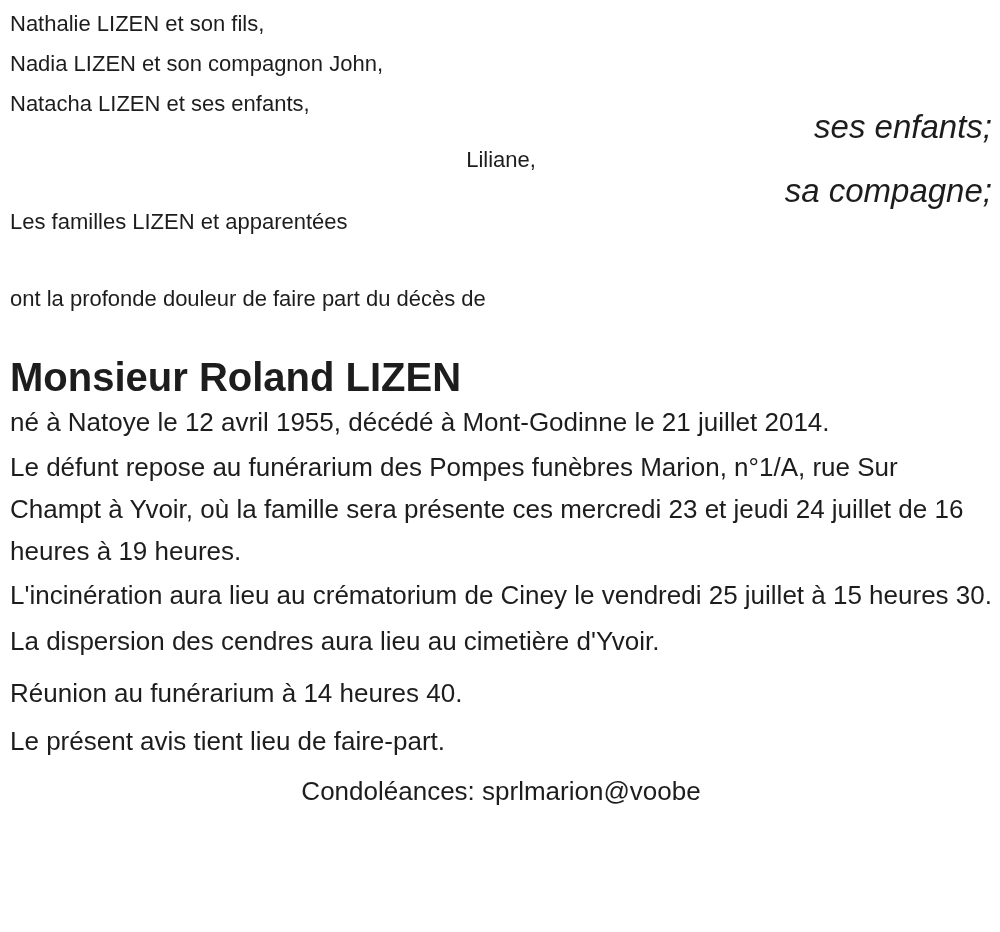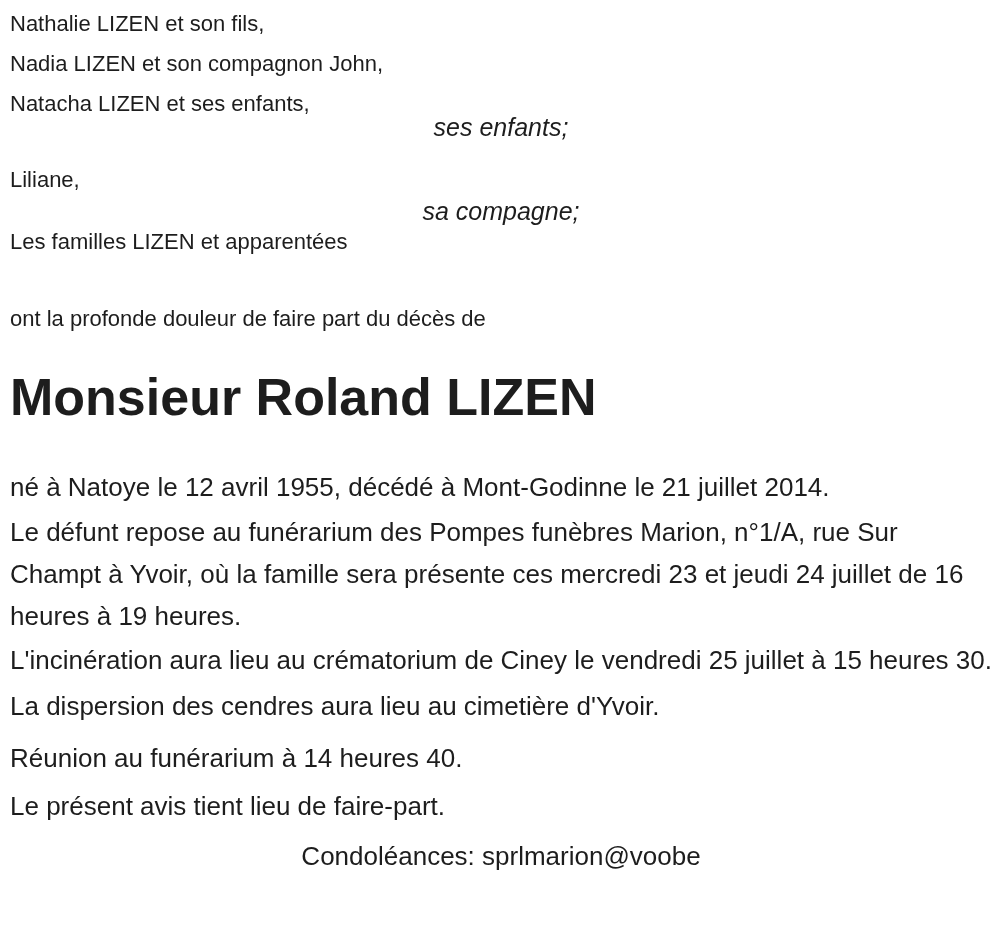--- a/index.html
+++ b/index.html
@@ -12,41 +12,41 @@
     color: #1d1d1d;
     padding: 0 8px 0 10px;
   }
   .line {
     font-size: 22px;
     line-height: 40px;
     white-space: nowrap;
   }
   .names { margin-top: 4px; }
   .aside {
-    font-size: 25px;
+    font-size: 33px;
     line-height: 26px;
     font-style: italic;
-    text-align: center;
+    text-align: right;
   }
   .aside-1 { margin-top: -10px; }
-  .liliane { margin-top: 20px; }
+  .liliane { margin-top: 0; text-align: center; }
   .aside-2 { margin-top: -2px; }
   .families { margin-top: -2px; }
   .announcement { margin-top: 37px; }
   .title {
     margin-top: 34px;
-    font-size: 52px;
+    font-size: 40px;
     line-height: 48px;
     font-weight: bold;
   }
   .para {
     font-size: 26px;
     line-height: 42px;
   }
-  .para-0 { margin-top: 45px; }
+  .para-0 { }
   .para-1 { margin-top: 3px; }
   .para-2 { margin-top: 2px; }
   .para-3 { margin-top: 4px; }
   .para-4 { margin-top: 10px; }
   .para-5 { margin-top: 6px; }
   .para-6 { margin-top: 8px; text-align: center; }
 </style>
 </head>
 <body>
 

